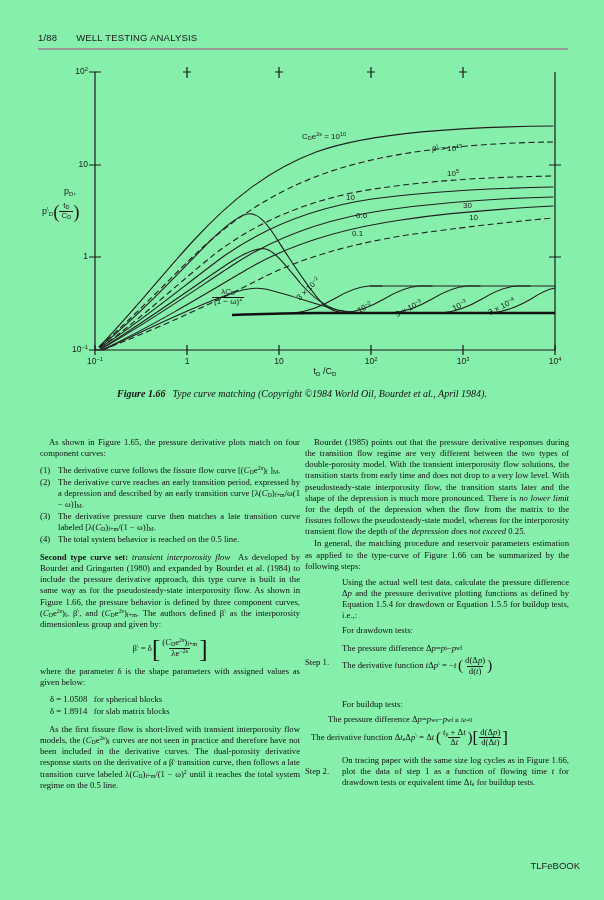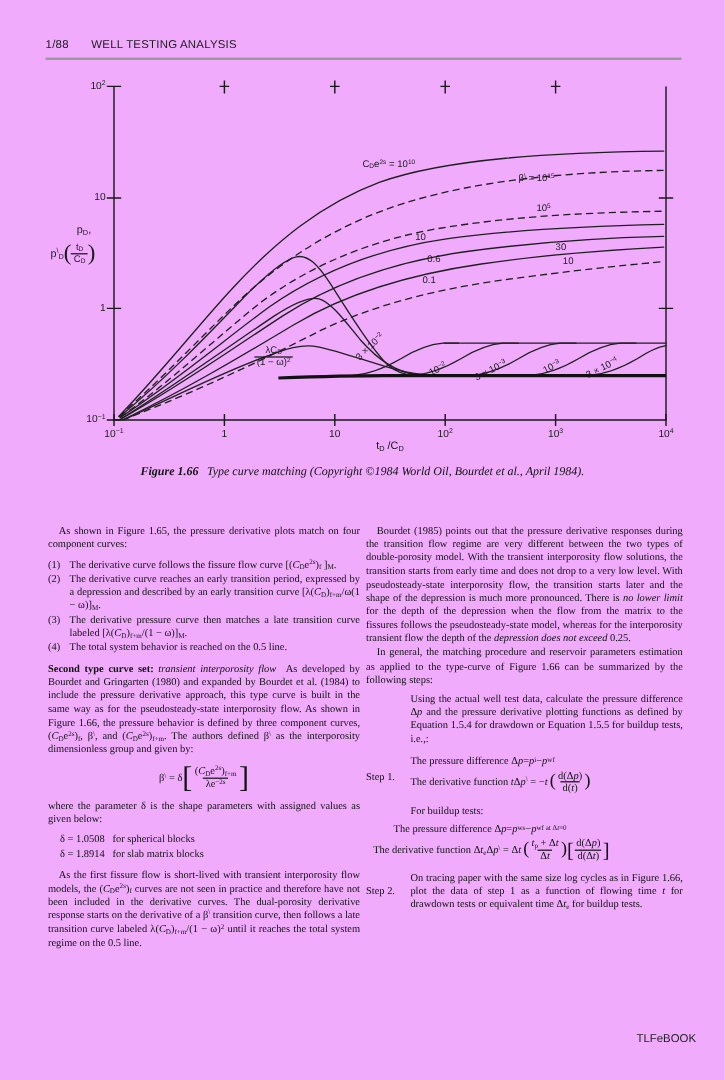--- a/index.html
+++ b/index.html
@@ -1,16 +1,16 @@
 <!DOCTYPE html>
 <html><head>
 <meta charset="utf-8">
 <style>
   html,body{margin:0;padding:0;background:#e8e8e8;}
-  .page{position:relative;width:604px;height:900px;background:#f0abfc;overflow:hidden;
+  .page{position:relative;width:604px;height:900px;background:#86efac;overflow:hidden;
         font-family:"Liberation Serif",serif;color:#111;}
   
   .header{position:absolute;left:38px;top:32px;width:530px;padding-bottom:5px;
           border-bottom:2px solid #9a9a9a;font-family:"Liberation Sans",sans-serif;
           font-size:9.5px;letter-spacing:.2px;color:#1a1a1a;}
   .header .pnum{margin-right:16px;}
   
   .chart{position:absolute;left:0;top:0;width:604px;height:420px;}
   .chart svg{position:absolute;left:0;top:0;}
   .clabel{position:absolute;font-family:"Liberation Sans",sans-serif;font-size:8px;
@@ -202,31 +202,32 @@
   </div>
 
   <div class="col right">
     <div class="ind">Bourdet (1985) points out that the pressure derivative responses during the transition flow regime are very different between the two types of double-porosity model. With the transient interporosity flow solutions, the transition starts from early time and does not drop to a very low level. With pseudosteady-state interporosity flow, the transition starts later and the shape of the depression is much more pronounced. There is <i>no lower limit</i> for the depth of the depression when the flow from the matrix to the fissures follows the pseudosteady-state model, whereas for the interporosity transient flow the depth of the <i>depression does not exceed</i> 0.25.</div>
     <div class="ind" style="margin-top:1px;">In general, the matching procedure and reservoir parameters estimation as applied to the type-curve of Figure 1.66 can be summarized by the following steps:</div>
 
     <div class="step">
       <span class="sl">Step 1.</span>
       <span class="st">
         <span>Using the actual well test data, calculate the pressure difference Δ<i>p</i> and the pressure derivative plotting functions as defined by Equation 1.5.4 for drawdown or Equation 1.5.5 for buildup tests, i.e.,:</span>
+        <span class="subline" style="display:block;">For drawdown tests:</span>
         <span class="fline" style="margin-top:7px;">The pressure difference Δ<i>p</i> = <i>p</i><sub>i</sub> − <i>p</i><sub>wf</sub></span>
         <span class="fline">
           <span>The derivative function <i>t</i>Δ<i>p</i><sup>\</sup> = −<i>t</i> </span>
           <span class="pp">(</span>
           <span class="fr" style="font-size:8.7px;">
             <span class="n">d(Δ<i>p</i>)</span>
             <span class="d">d(<i>t</i>)</span>
           </span>
           <span class="pp">)</span>
         </span>
-        <span class="subline" style="display:block;margin-top:8px;">For buildup tests:</span>
+        <span class="subline" style="display:block;margin-top:23px;">For buildup tests:</span>
         <span class="fline" style="margin-top:4px;margin-left:-14px;">The pressure difference Δ<i>p</i> = <i>p</i><sub>ws</sub> − <i>p</i><sub>wf at Δ<i>t</i>=0</sub></span>
         <span class="fline" style="margin-left:-31px;">
           <span>The derivative function Δ<i>t</i><sub>e</sub>Δ<i>p</i><sup>\</sup> = Δ<i>t</i> </span>
           <span class="pp">(</span>
           <span class="fr" style="font-size:8.7px;">
             <span class="n"><i>t</i><sub>p</sub> + Δ<i>t</i></span>
             <span class="d">Δ<i>t</i></span>
           </span>
           <span class="pp">)</span>
           <span class="bb">[</span>

